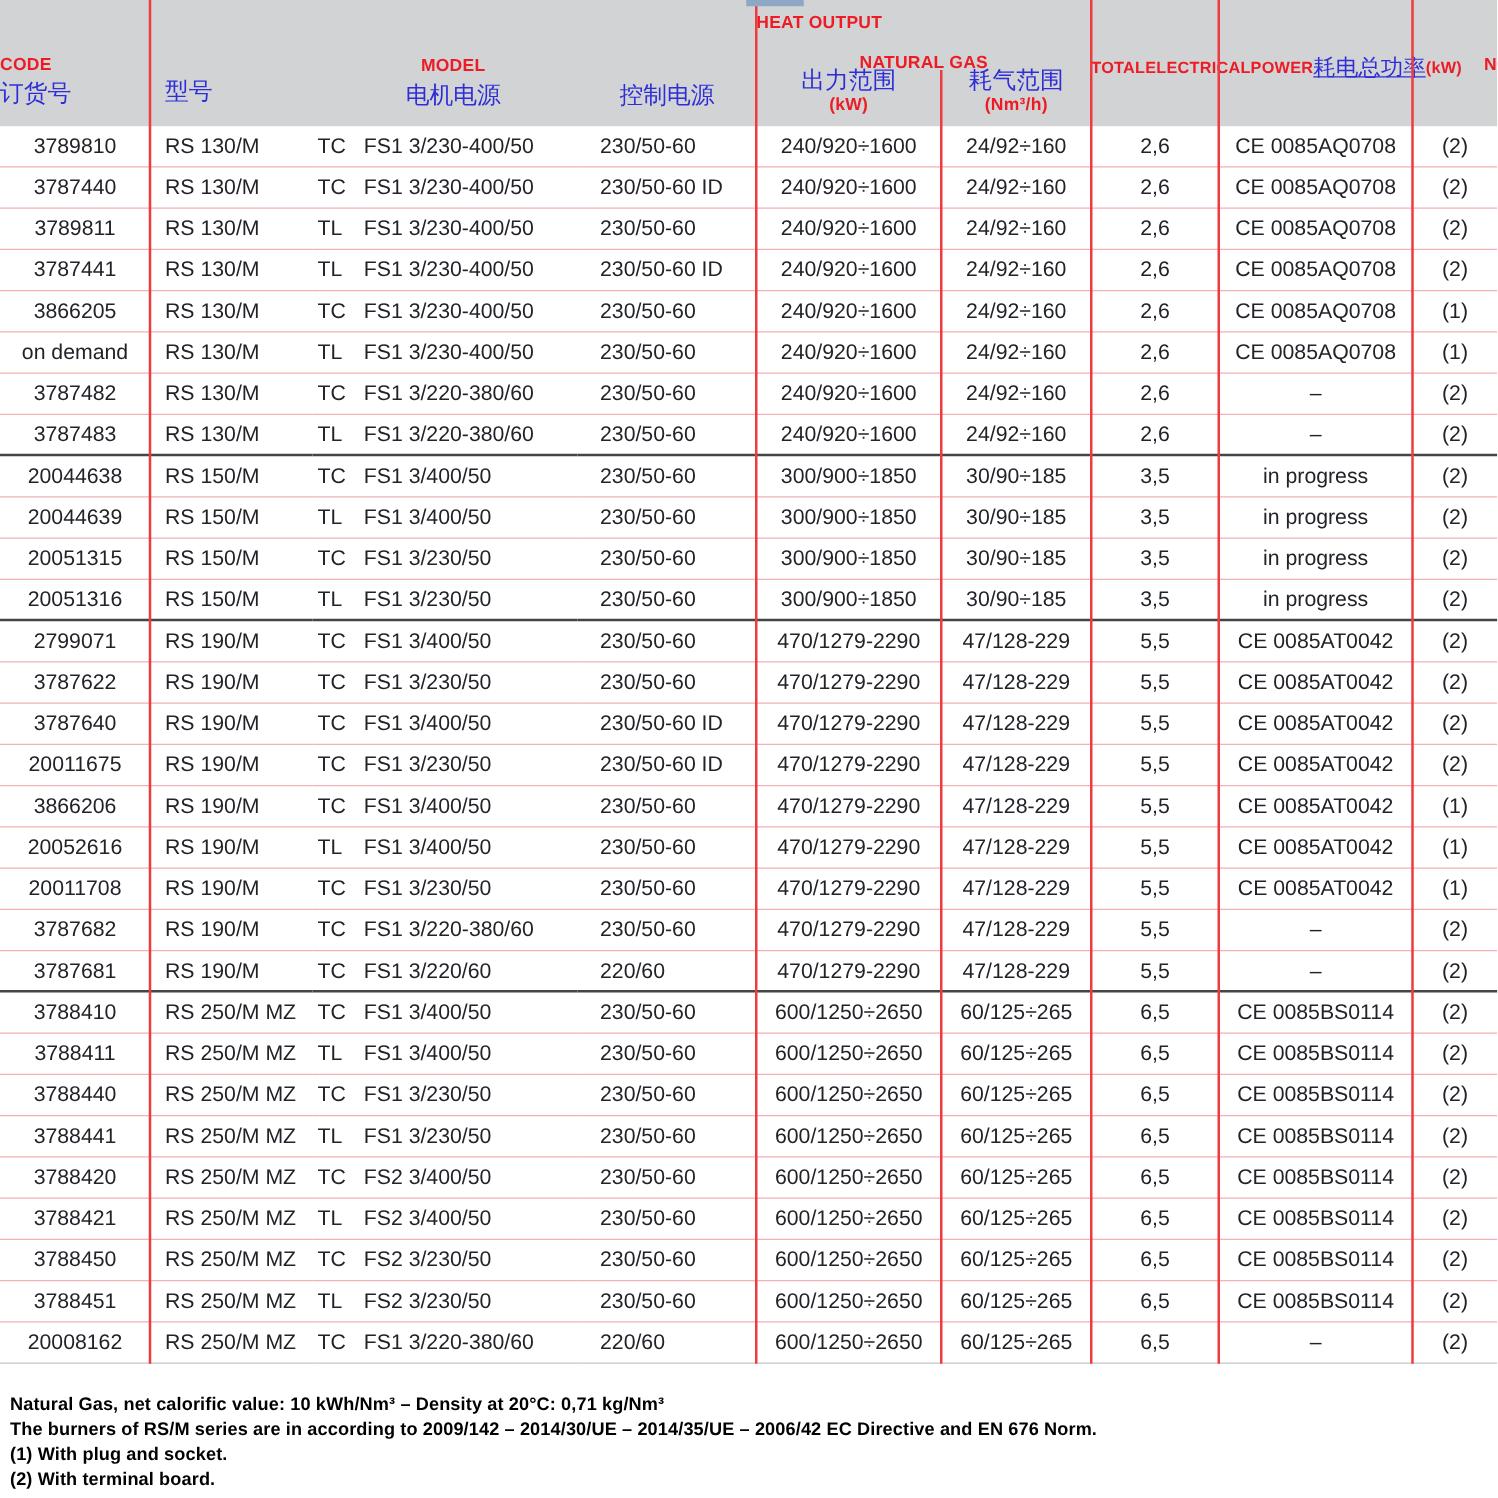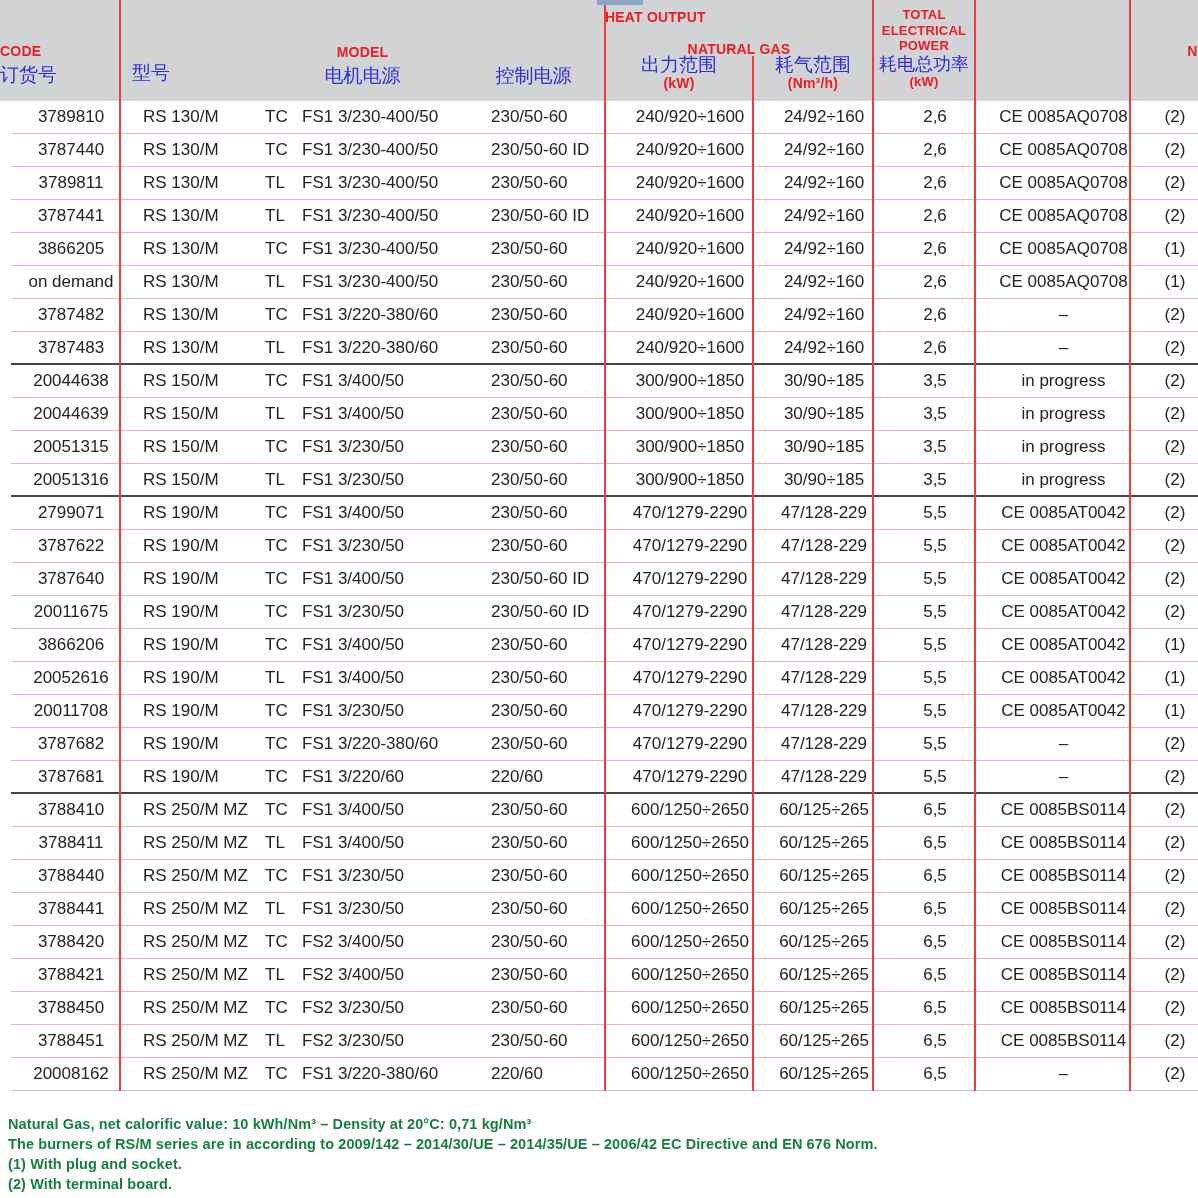--- a/index.html
+++ b/index.html
@@ -18,51 +18,50 @@
   .h-model .zh-motor{position:absolute;left:0;right:0;bottom:12px;text-align:center;}
   .h-model .zh-ctrl{position:absolute;left:342px;width:143px;bottom:12px;text-align:center;}
   .h-heat{position:absolute;left:605px;top:0;width:268px;height:101px;}
   .h-heat .en1{position:absolute;left:0;right:0;top:9px;}
   .h-heat .en2{position:absolute;left:0;right:0;top:41px;text-align:center;}
   .h-sub{position:absolute;bottom:0;height:46px;display:flex;flex-direction:column;align-items:center;justify-content:flex-start;}
   .h-sub .blue{line-height:20px;}
   .h-sub .red{line-height:17px;}
   .h-sub.out{left:0;width:148px;}
   .h-sub.gas{left:148px;width:120px;}
-  .h-power{position:absolute;left:873px;top:0;width:102px;height:101px;display:flex;flex-direction:column;align-items:center;padding-top:7px;box-sizing:border-box;}
+  .h-power{position:absolute;left:873px;top:0;width:102px;height:101px;display:flex;align-items:center;padding-top:7px;box-sizing:border-box;}
   .h-power .red{font-size:13px;line-height:15.5px;}
-  .h-power .blue{font-size:18px;line-height:20px;white-space:nowrap;}
+  .h-power .blue{font-size:18px;line-height:20px;white-space:nowrap;text-decoration:underline;}
   .h-cert{position:absolute;left:975px;top:0;width:155px;height:101px;display:flex;align-items:center;justify-content:center;}
   .h-note{position:absolute;left:1130px;top:0;width:68px;height:101px;display:flex;align-items:center;justify-content:center;padding-left:43px;}
   
   .vline{position:absolute;top:0;width:2px;height:1091px;background:#ee3b40;z-index:3;}
   .vline.gasline{top:56px;height:1035px;}
   
   .tbody{
     position:absolute;left:0;top:101px;width:1136px;
     display:grid;
     grid-template-columns:120px 130px 38px 174px 143px 148px 120px 102px 155px 68px;
     grid-auto-rows:33px;
-    margin-left:11px;
   }
   .cell{
     display:flex;align-items:center;box-sizing:border-box;
     font-size:17px;color:#222329;white-space:nowrap;
     border-bottom:1px solid #f4b0b4;
   }
   .cell.group-end{border-bottom:2px solid #454547;}
   .cell.last-row{border-bottom:1px solid #c6c6c6;}
   .c-code{justify-content:center;}
   .c-model{padding-left:12px;}
   .c-duty{padding-left:4px;}
   .c-elec{padding-left:3px;}
   .c-control{padding-left:18px;}
   .c-out,.c-gas,.c-power,.c-cert,.c-note{justify-content:center;}
   
-  .footer{position:absolute;left:8px;top:1114px;color:#15803d;font-size:14.5px;font-weight:bold;line-height:20px;letter-spacing:.1px;}
+  .footer{position:absolute;left:8px;top:1114px;color:#000000;font-size:14.5px;font-weight:bold;line-height:20px;letter-spacing:.1px;}
   .footer div{white-space:nowrap;}
   
   .top-tab{position:absolute;left:597px;top:0;width:46px;height:5px;background:#8ea7c4;z-index:4;}
 </style>
 </head>
 <body>
 
 <div class="sheet">
 
   <div class="top-tab"></div>

